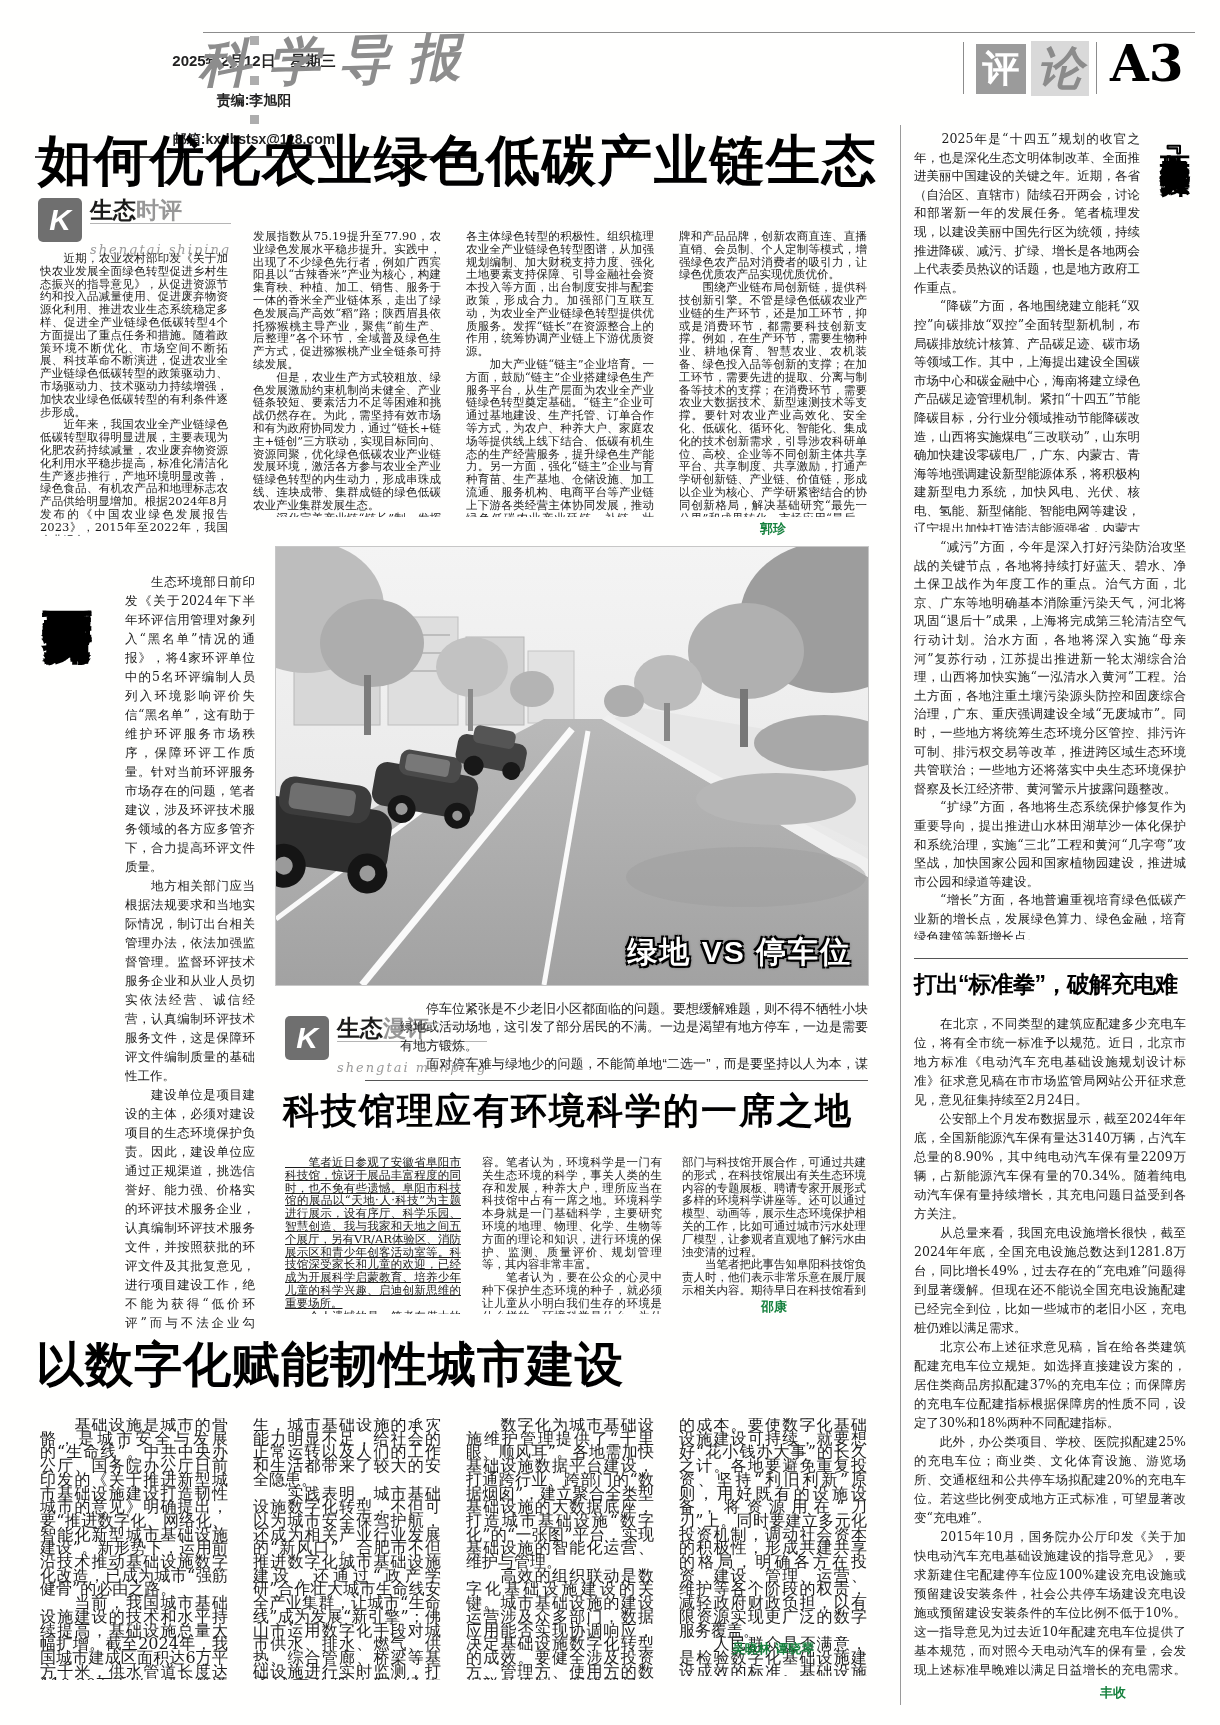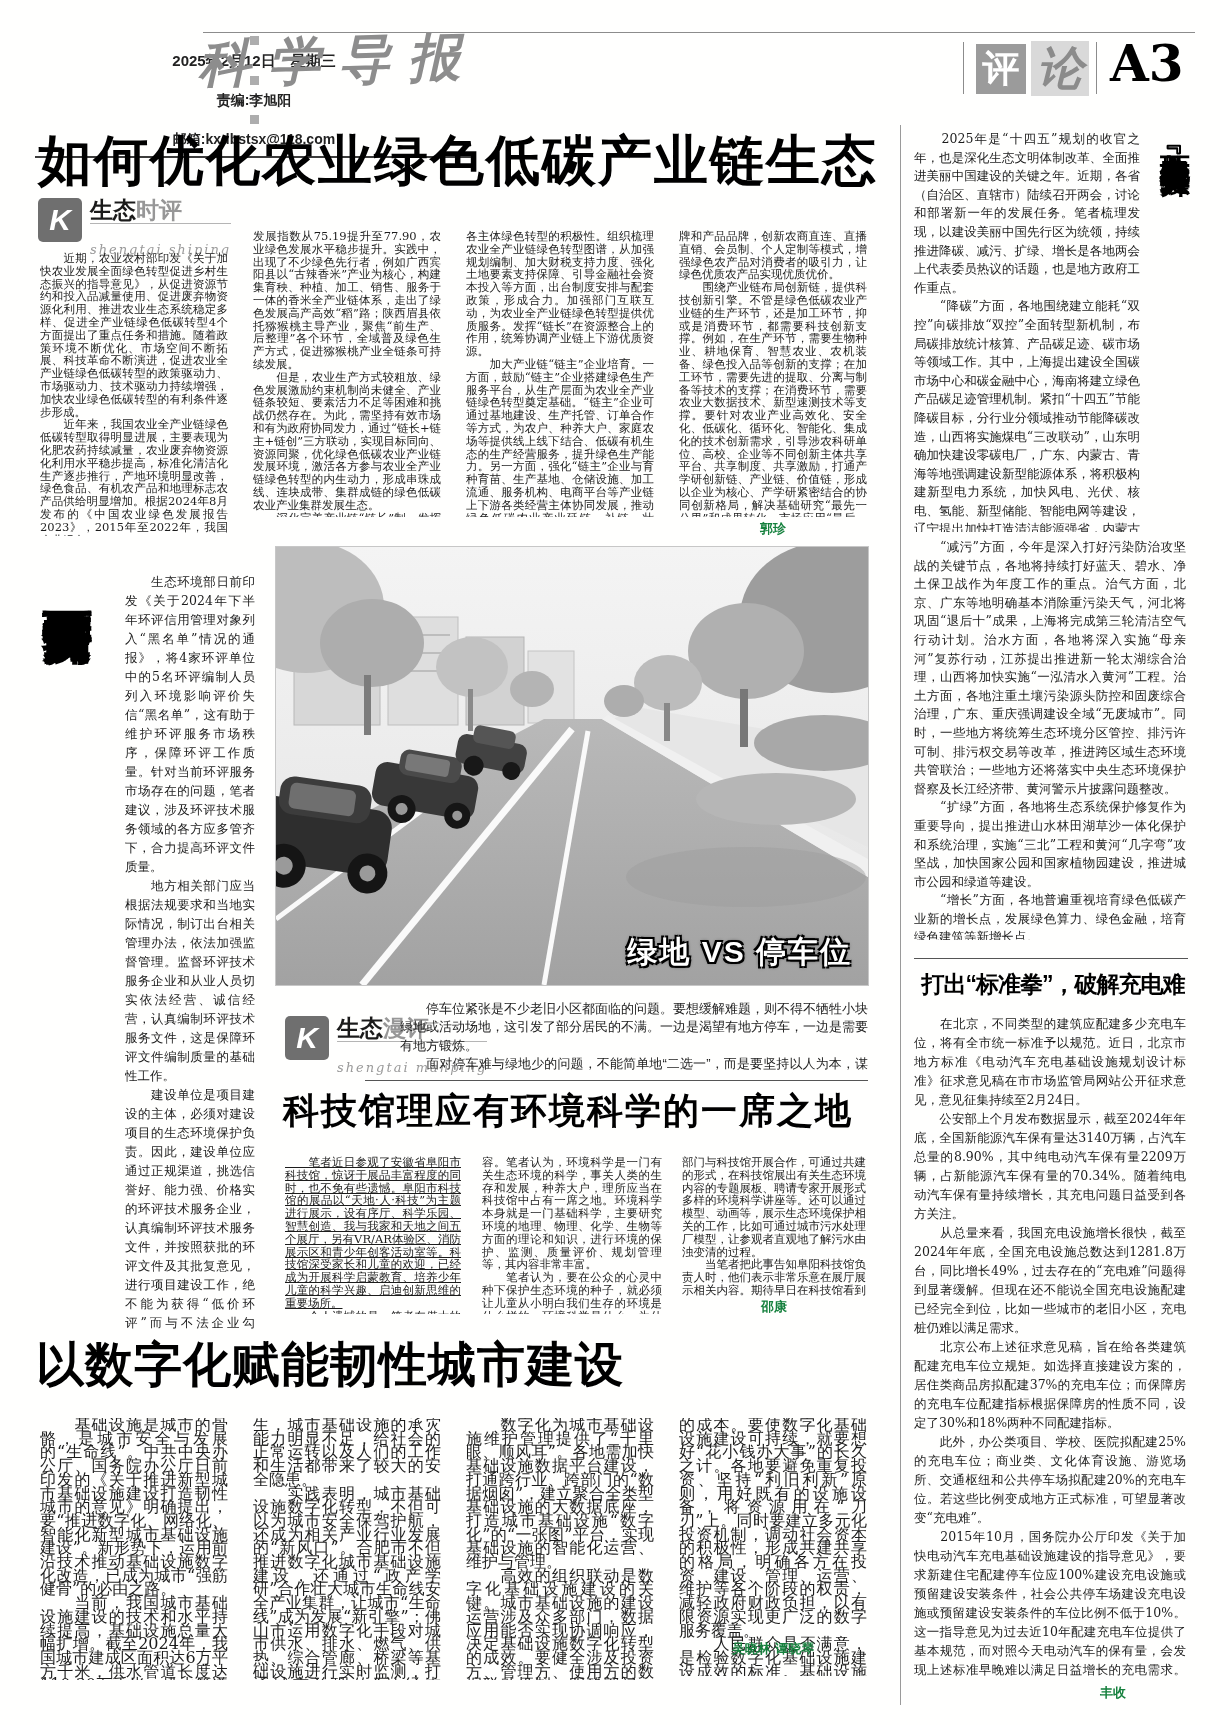--- a/index.html
+++ b/index.html
@@ -93,21 +93,21 @@
   <div class="abs body-text f-right" style="left:914px;top:130px;width:226px;height:402px;">　　2025年是“十四五”规划的收官之年，也是深化生态文明体制改革、全面推进美丽中国建设的关键之年。近期，各省（自治区、直辖市）陆续召开两会，讨论和部署新一年的发展任务。笔者梳理发现，以建设美丽中国先行区为统领，持续推进降碳、减污、扩绿、增长是各地两会上代表委员热议的话题，也是地方政府工作重点。
 　　“降碳”方面，各地围绕建立能耗“双控”向碳排放“双控”全面转型新机制，布局碳排放统计核算、产品碳足迹、碳市场等领域工作。其中，上海提出建设全国碳市场中心和碳金融中心，海南将建立绿色产品碳足迹管理机制。紧扣“十四五”节能降碳目标，分行业分领域推动节能降碳改造，山西将实施煤电“三改联动”，山东明确加快建设零碳电厂，广东、内蒙古、青海等地强调建设新型能源体系，将积极构建新型电力系统，加快风电、光伏、核电、氢能、新型储能、智能电网等建设，辽宁提出加快打造清洁能源强省，内蒙古将推动“光伏长城”建设取得重要进展。</div>
   <div class="abs vtitle" style="left:1146px;top:130px;width:58px;height:404px;font-size:30px;line-height:58px;letter-spacing:1px;">地方两会含『绿』量持续提升</div>
   <div class="abs body-text f-right" style="left:914px;top:538px;width:272px;height:402px;">　　“减污”方面，今年是深入打好污染防治攻坚战的关键节点，各地将持续打好蓝天、碧水、净土保卫战作为年度工作的重点。治气方面，北京、广东等地明确基本消除重污染天气，河北将巩固“退后十”成果，上海将完成第三轮清洁空气行动计划。治水方面，各地将深入实施“母亲河”复苏行动，江苏提出推进新一轮太湖综合治理，山西将加快实施“一泓清水入黄河”工程。治土方面，各地注重土壤污染源头防控和固废综合治理，广东、重庆强调建设全域“无废城市”。同时，一些地方将统筹生态环境分区管控、排污许可制、排污权交易等改革，推进跨区域生态环境共管联治；一些地方还将落实中央生态环境保护督察及长江经济带、黄河警示片披露问题整改。
 　　“扩绿”方面，各地将生态系统保护修复作为重要导向，提出推进山水林田湖草沙一体化保护和系统治理，实施“三北”工程和黄河“几字弯”攻坚战，加快国家公园和国家植物园建设，推进城市公园和绿道等建设。
 　　“增长”方面，各地普遍重视培育绿色低碳产业新的增长点，发展绿色算力、绿色金融，培育绿色建筑等新增长点。
 　　面对复杂的外部环境和经济形势，借势进一步全面深化改革，各地经济社会发展全面绿色转型步伐必将明显加快，生态文明建设必将再迈新台阶，高质量发展的绿色底色必将更加厚重，有力支撑和保障中国式现代化行稳致远。　　向柳</div>
 
   <div class="abs rule" style="left:914px;top:958px;width:274px;height:1px;background:#555;"></div>
 
-  <div class="abs hl" style="left:914px;top:972px;width:278px;font-size:23px;letter-spacing:-1px;text-align:center;">打出“标准拳”，破解充电难</div>
+  <div class="abs hl" style="left:914px;top:972px;width:278px;font-size:23px;letter-spacing:-1px;">打出“标准拳”，破解充电难</div>
   <div class="abs body-text f-charge" style="left:914px;top:1014px;width:272px;height:664px;">　　在北京，不同类型的建筑应配建多少充电车位，将有全市统一标准予以规范。近日，北京市地方标准《电动汽车充电基础设施规划设计标准》征求意见稿在市市场监管局网站公开征求意见，意见征集持续至2月24日。
 　　公安部上个月发布数据显示，截至2024年年底，全国新能源汽车保有量达3140万辆，占汽车总量的8.90%，其中纯电动汽车保有量2209万辆，占新能源汽车保有量的70.34%。随着纯电动汽车保有量持续增长，其充电问题日益受到各方关注。
 　　从总量来看，我国充电设施增长很快，截至2024年年底，全国充电设施总数达到1281.8万台，同比增长49%，过去存在的“充电难”问题得到显著缓解。但现在还不能说全国充电设施配建已经完全到位，比如一些城市的老旧小区，充电桩仍难以满足需求。
 　　北京公布上述征求意见稿，旨在给各类建筑配建充电车位立规矩。如选择直接建设方案的，居住类商品房拟配建37%的充电车位；而保障房的充电车位配建指标根据保障房的性质不同，设定了30%和18%两种不同配建指标。
 　　此外，办公类项目、学校、医院拟配建25%的充电车位；商业类、文化体育设施、游览场所、交通枢纽和公共停车场拟配建20%的充电车位。若这些比例变成地方正式标准，可望显著改变“充电难”。
 　　2015年10月，国务院办公厅印发《关于加快电动汽车充电基础设施建设的指导意见》，要求新建住宅配建停车位应100%建设充电设施或预留建设安装条件，社会公共停车场建设充电设施或预留建设安装条件的车位比例不低于10%。这一指导意见为过去近10年配建充电车位提供了基本规范，而对照今天电动汽车的保有量，会发现上述标准早晚难以满足日益增长的充电需求。而且，在此标准下，各配建单位有较大的自主决定权和随意性，有了这个标准后，随意性则被关进了“笼子”。
 　　期待各方积极围绕征求意见稿提意见，使各类建筑的充电车位配建比例更加科学合理、规范。制定这样的充电基础设施标准，既要参照今天的机动车保有量，也要考虑未来的发展趋势，未雨绸缪为电动汽车充电服务。
 　　这个征求意见稿正式通过成为地方标准之后，希望建设单位要不打折扣严格执行，让新建筑不再为“充电难”发愁，早日为“充电难”画上句号。</div>
   <div class="abs byline" style="left:1040px;top:1684px;width:146px;">丰收</div>
 

